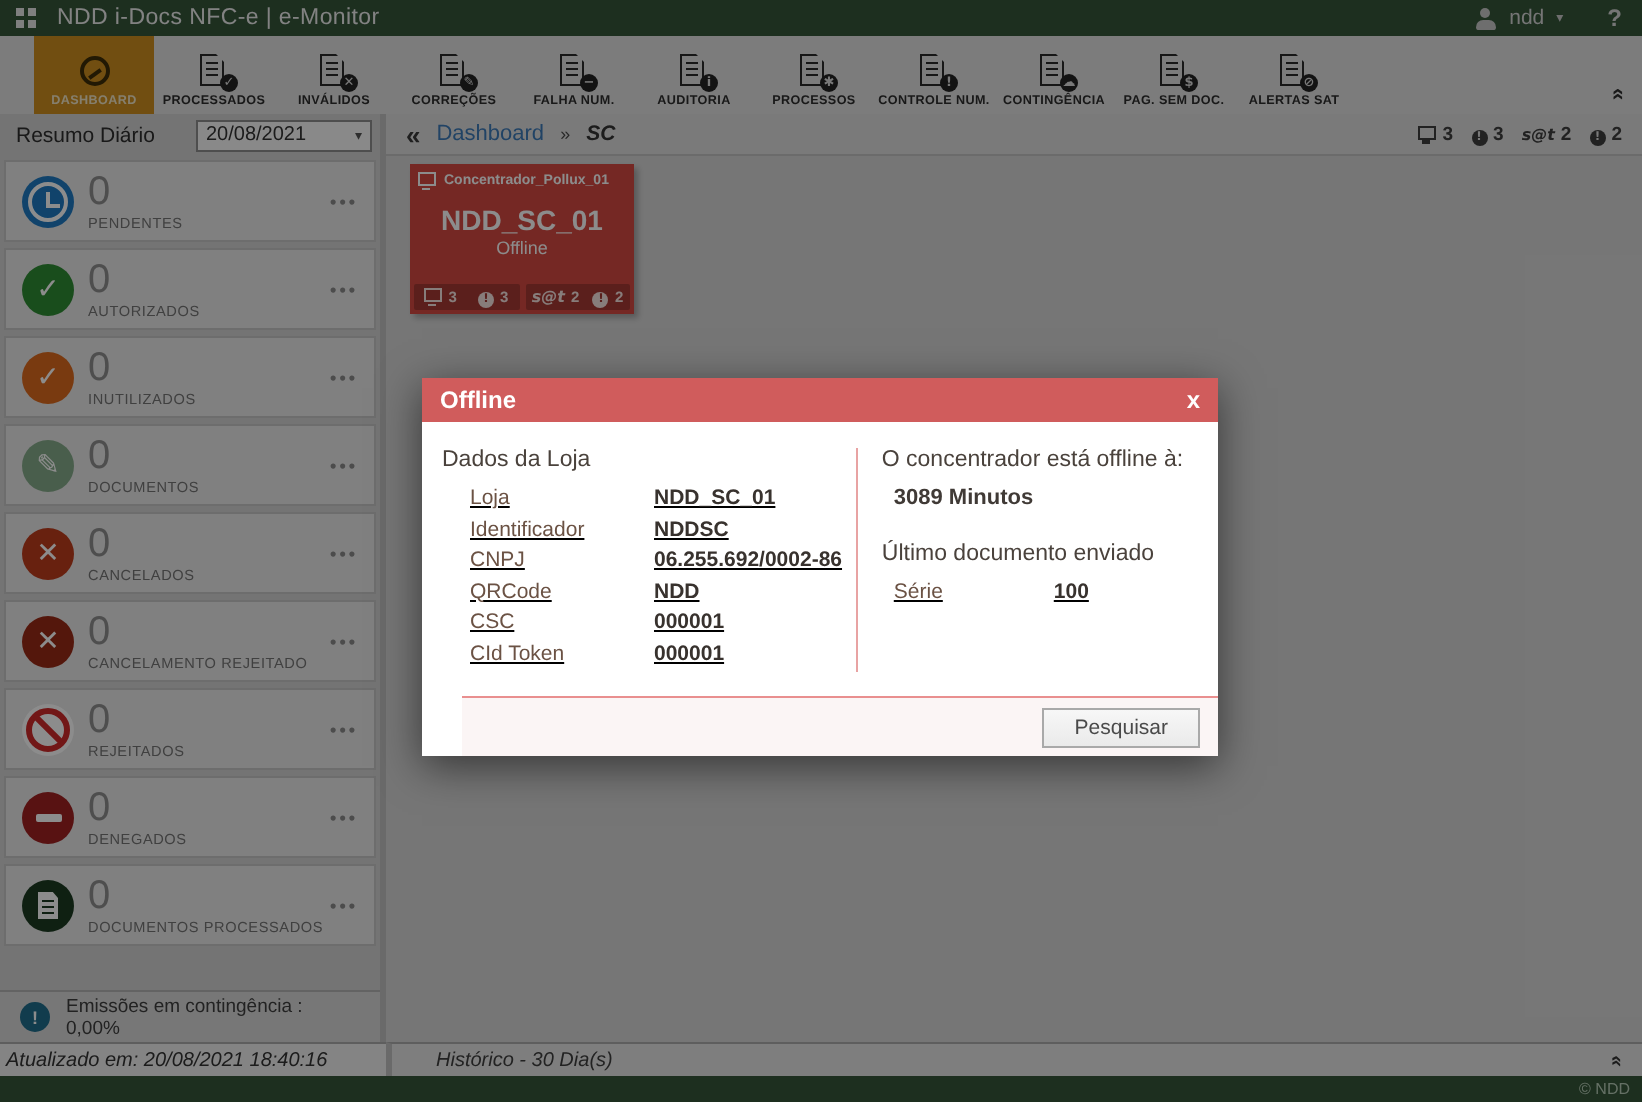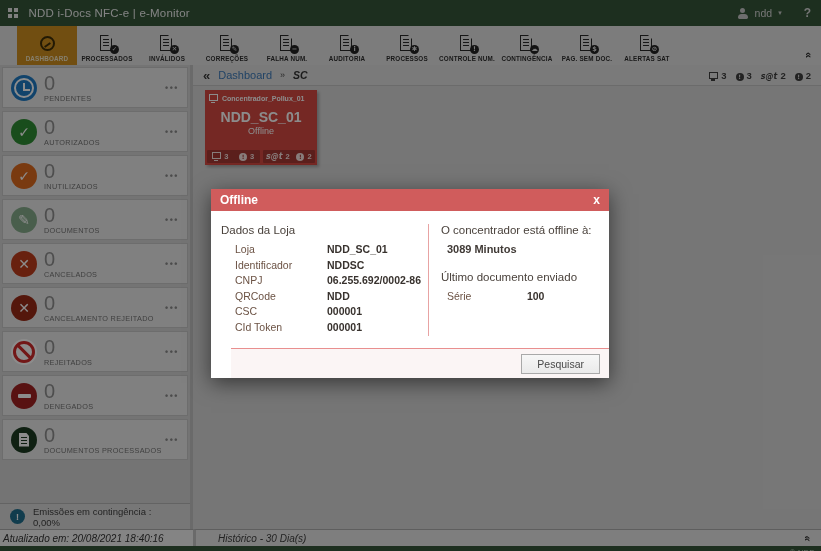--- a/index.html
+++ b/index.html
@@ -1,21 +1,21 @@
 <!DOCTYPE html>
 <html><head>
 <meta charset="utf-8">
 <style>
   html,body{margin:0;padding:0;background:#888;}
   .app{position:relative;width:821px;height:551px;overflow:hidden;background:#DCDCDC;
        font-family:"Liberation Sans","DejaVu Sans",sans-serif;-webkit-font-smoothing:antialiased;}
   .app *{box-sizing:border-box;}
 
   
-  .topbar{height:26px;background:#35573A;display:flex;align-items:center;color:#EDEDED;}
+  .topbar{height:18px;background:#35573A;display:flex;align-items:center;color:#EDEDED;}
   .grid-ic{display:inline-grid;grid-template-columns:4px 4px;gap:1.5px;margin-left:8px;cursor:pointer;}
   .gsq{width:4px;height:4px;background:#E8E8E8;}
   .apptitle{font-size:11.5px;margin-left:11px;letter-spacing:.2px;white-space:nowrap;}
   .tb-right{margin-left:auto;display:flex;align-items:center;gap:6px;margin-right:10px;font-size:10.5px;color:#D6D6D6;}
   .person-ic{position:relative;width:12px;height:11px;display:inline-block;}
   .phead{position:absolute;left:3.5px;top:0;width:5px;height:5px;border-radius:50%;background:#C9C9C9;}
   .pbody{position:absolute;left:1px;bottom:0;width:10px;height:5px;border-radius:5px 5px 2px 2px;background:#C9C9C9;}
   .caret-ic{font-size:7px;color:#C9C9C9;}
   .help{margin-left:16px;font-size:12px;font-weight:700;cursor:pointer;}
 
@@ -112,21 +112,21 @@
   .overlay{position:absolute;inset:0;background:rgba(0,0,0,.45);z-index:10;}
   .modal{position:absolute;left:211px;top:189px;width:398px;z-index:20;background:#fff;
        box-shadow:0 5px 20px rgba(0,0,0,.55);font-size:10.5px;}
   .modal-head{height:22px;background:#D05C5C;display:flex;align-items:center;padding:0 9px;color:#fff;}
   .modal-title{font-size:12px;font-weight:700;}
   .modal-close{margin-left:auto;font-weight:700;font-size:12px;cursor:pointer;}
   .modal-body{display:flex;padding:13px 10px 12px 10px;min-height:112px;}
   .mcol-left{width:55%;border-right:1px solid #E8A3A3;padding-right:6px;}
   .mcol-right{width:45%;padding-left:12px;}
   .mheading{font-size:11.5px;color:#4A423C;margin-bottom:7px;}
-  .mrow{display:flex;margin:0 0 3.5px 14px;}
+  .mrow{display:flex;margin:0 0 3.5px 14px;text-decoration:underline;}
   .mrow.r2{margin-left:6px;}
   .mlabel{width:92px;color:#6B5244;flex:none;}
   .mrow.r2 .mlabel{width:80px;}
   .mvalue{font-weight:700;color:#38322E;}
   .mduration{font-weight:700;color:#403A36;margin:2px 0 16px 6px;font-size:11px;}
   .modal-foot{background:#FBF5F5;border-top:1px solid #E98F8F;height:30px;display:flex;align-items:center;margin-left:20px;}
   .btn{margin-left:auto;margin-right:9px;background:linear-gradient(#F7F7F7,#EAEAEA);border:1px solid #A9A9A9;
        color:#4A4A4A;font-size:10.5px;padding:3px 15px;cursor:pointer;font-family:inherit;}
 </style>
 </head>
@@ -229,20 +229,27 @@
           <span class="tbadge">⊘</span>
         </span>
       <span class="tablabel">ALERTAS SAT</span>
       </div>
     <span class="nav-collapse"><span class="rot90">«</span></span>
   </nav>
 
   <div class="content">
 
     <aside class="sidebar">
+      <div class="side-head">
+        <span>Resumo Diário</span>
+        <span class="datebox">
+          <span>20/08/2021</span>
+          <span class="dcaret">▾</span>
+        </span>
+      </div>
       <div class="cards">
         <div class="card">
           <span class="cicon clock" style="--c: #1F7BC4;"></span>
           <span class="cinfo">
               <span class="cnum">0</span>
           <span class="clabel">PENDENTES</span>
             </span>
           <span class="cdots">•••</span>
         </div>
         <div class="card">

